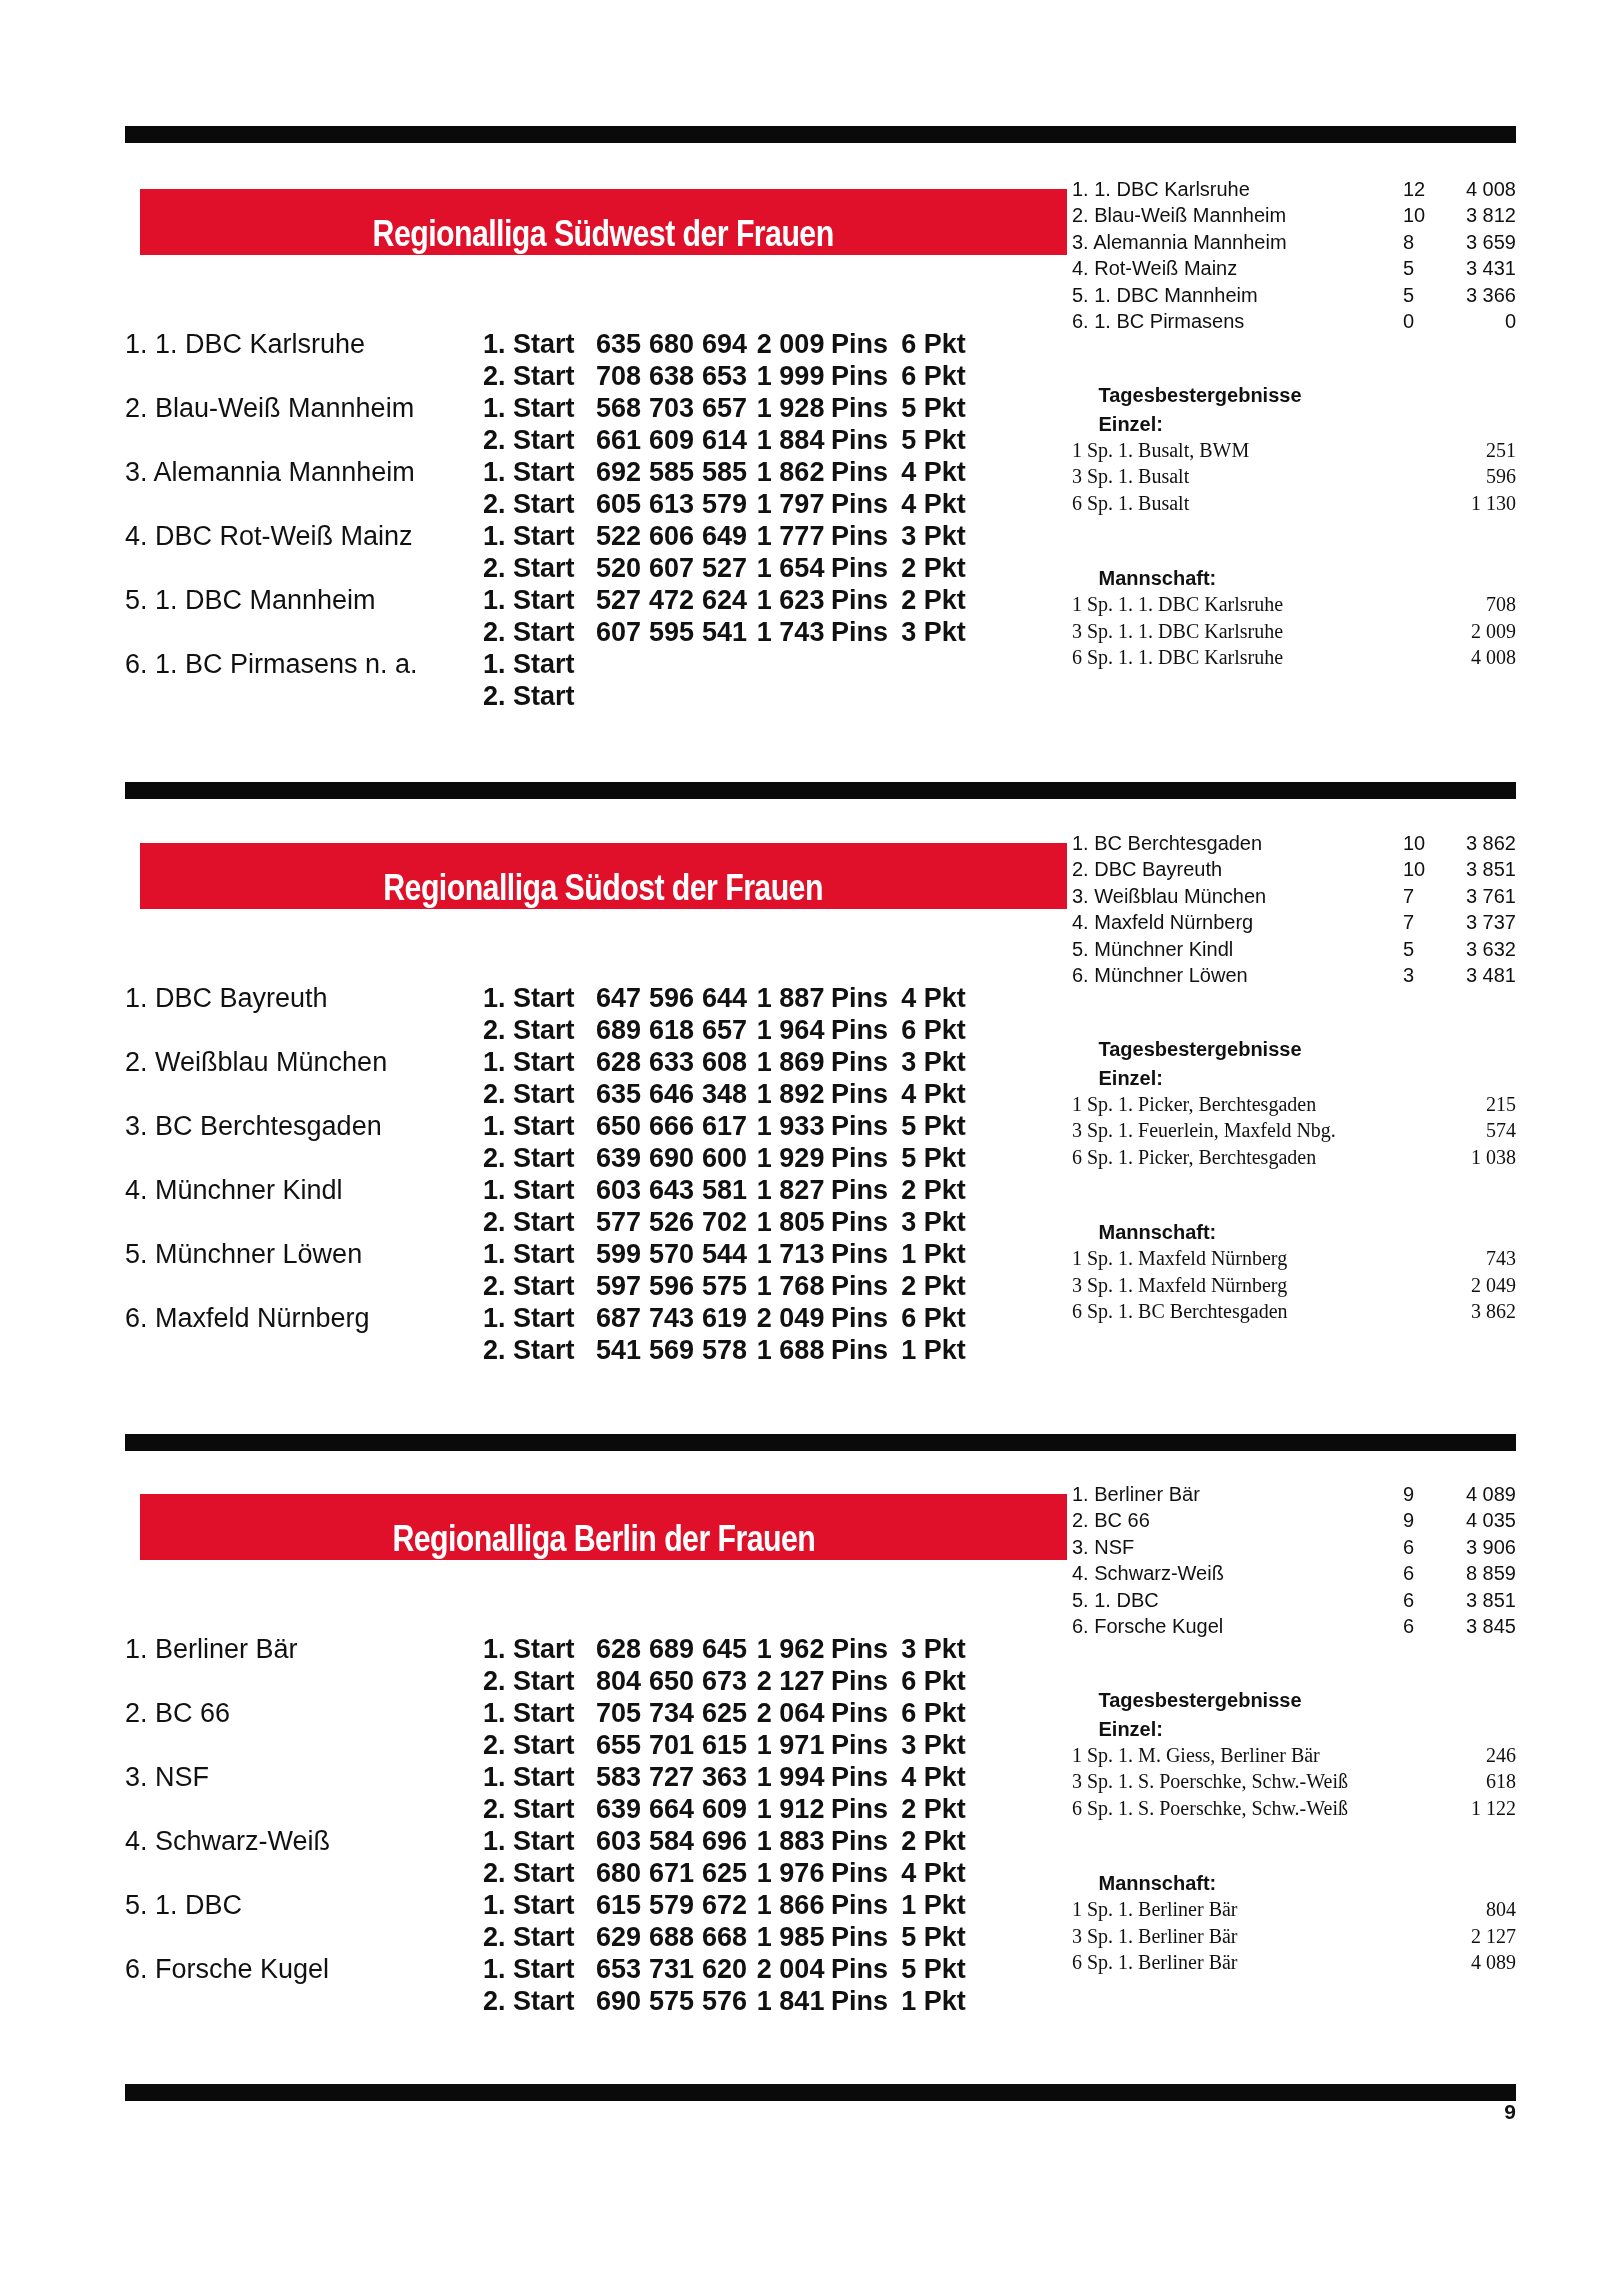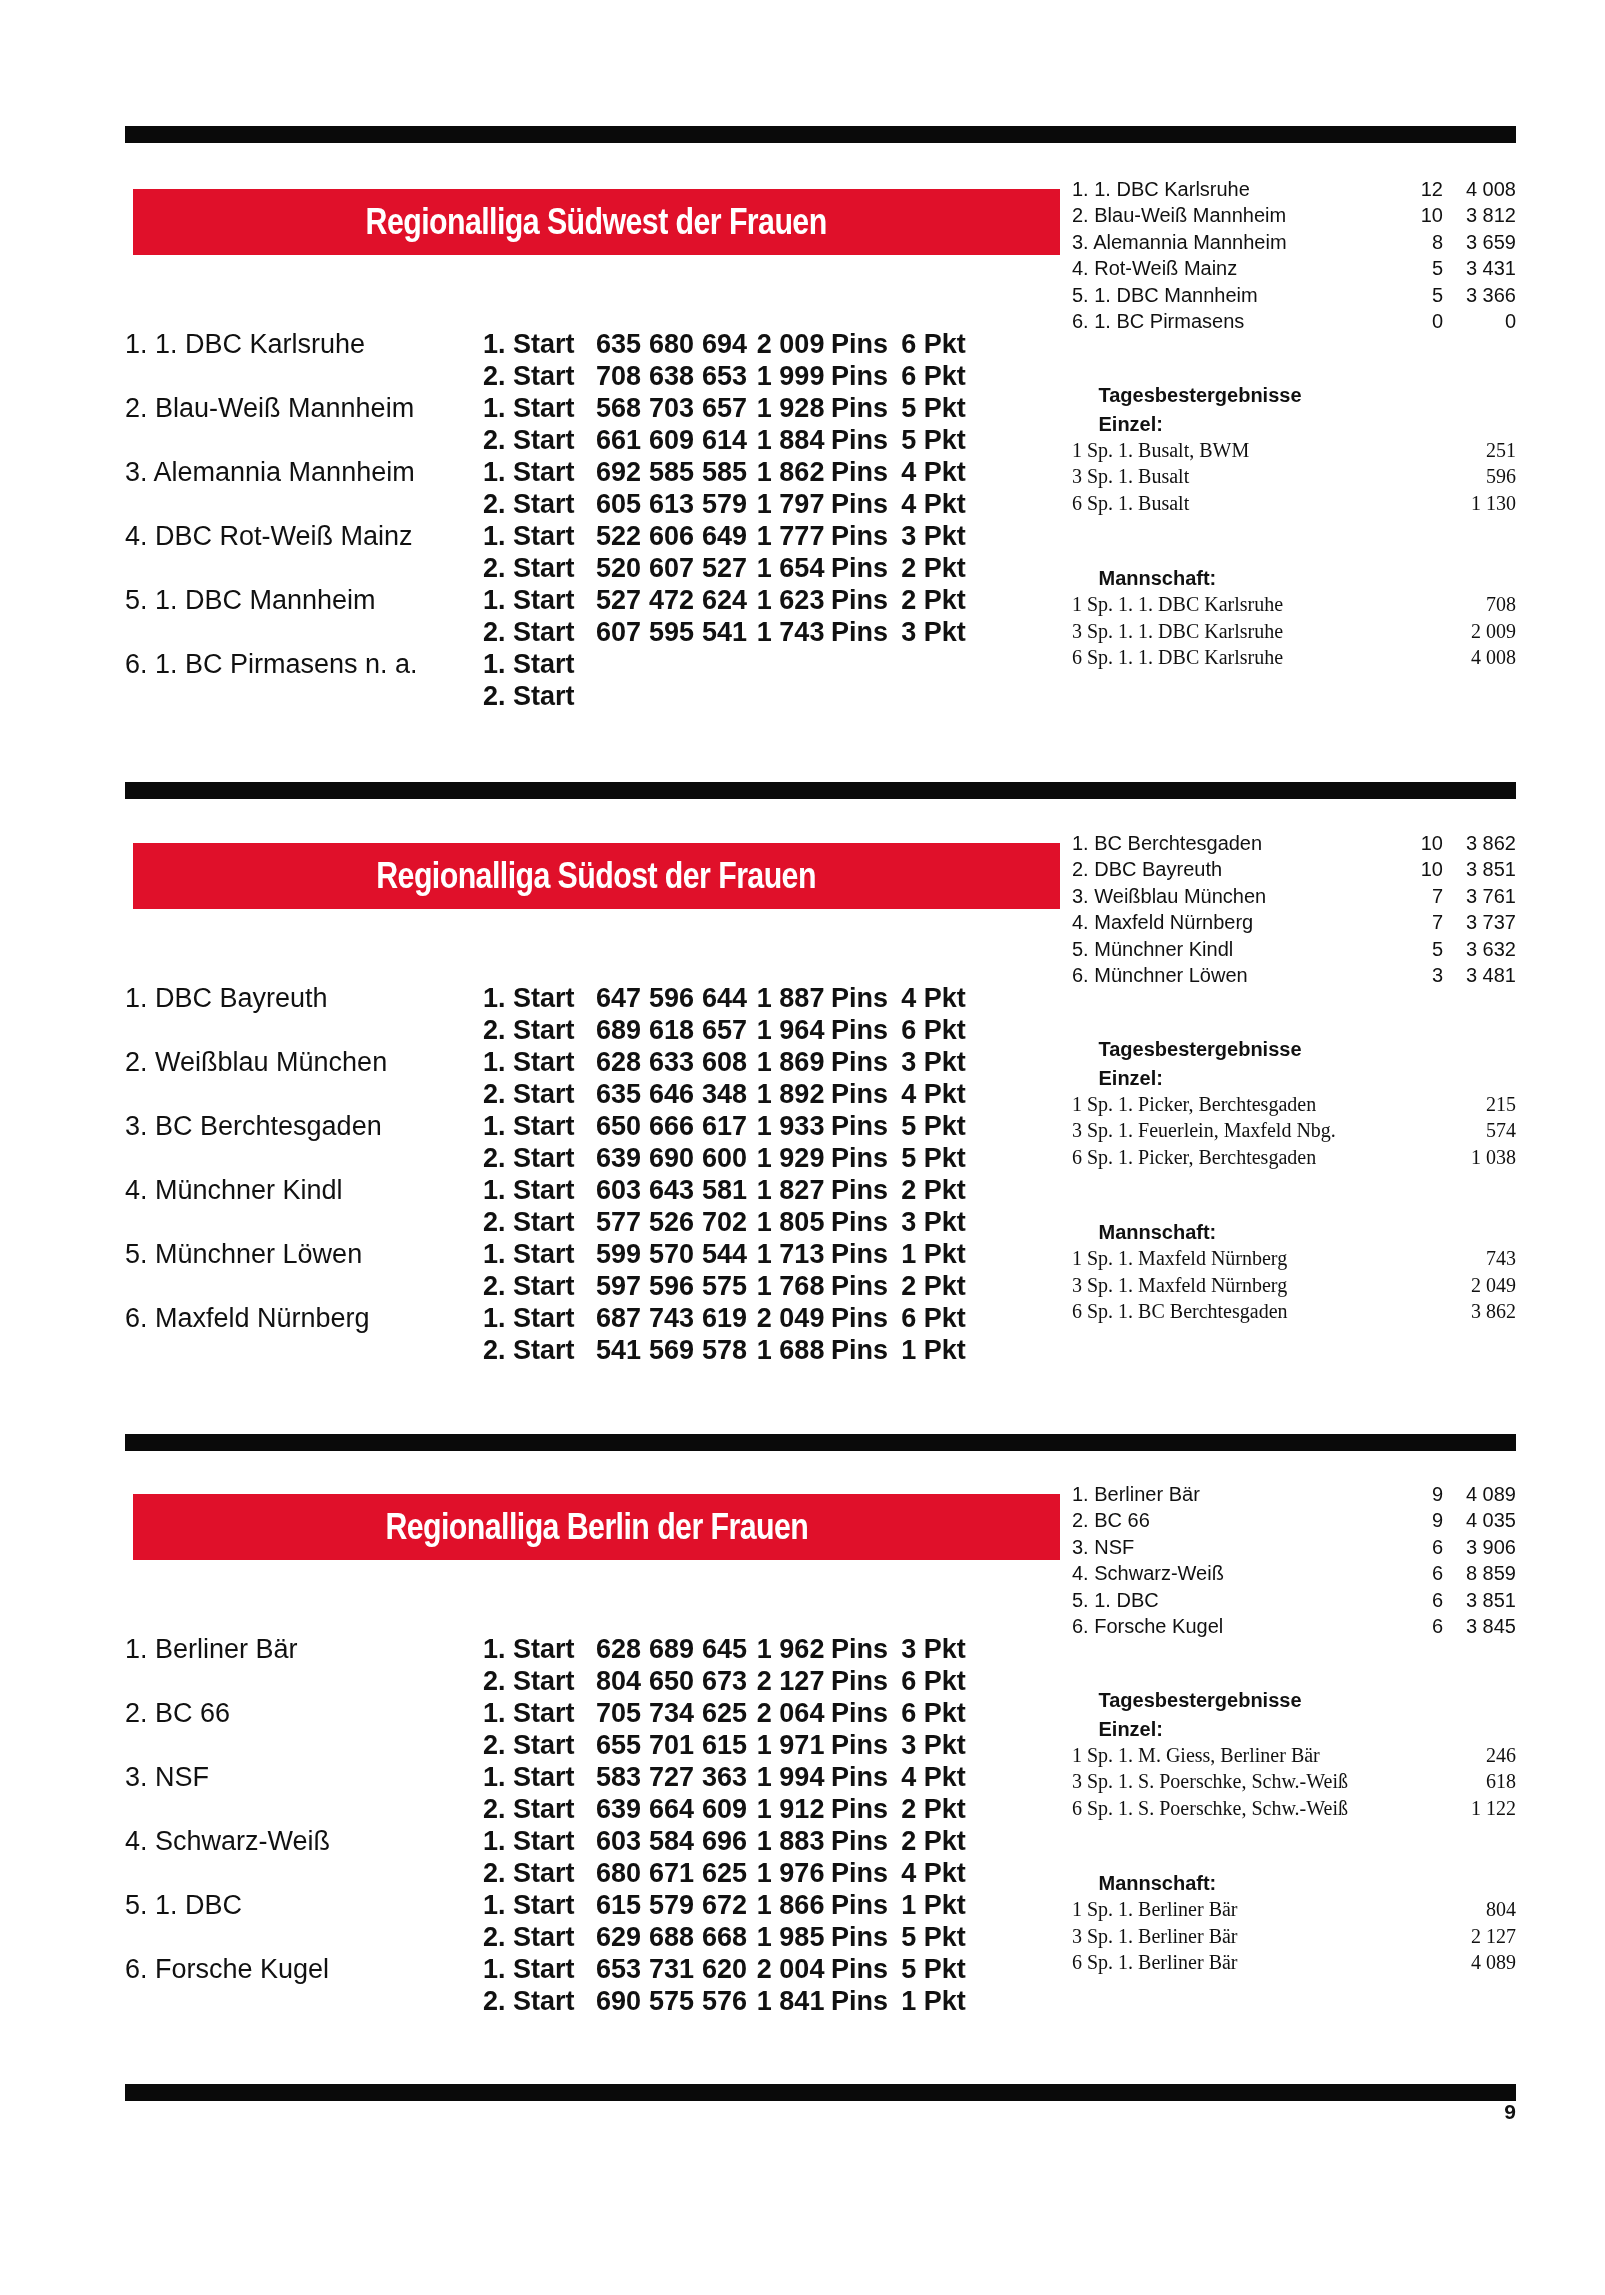--- a/index.html
+++ b/index.html
@@ -1,32 +1,32 @@
 <!DOCTYPE html>
 <html style="font-size:10.6px"><head>
   <meta charset="utf-8">
   <style>
     html, body { margin: 0; padding: 0; background: #ffffff; }
     body { width: 1606px; height: 2295px; position: relative; color: #111; font-family: "Liberation Sans", sans-serif; overflow: hidden; }
     .rule { position: absolute; left: 125px; width: 1391px; height: 17px; background: #0a0a0a; }
     .section { position: absolute; left: 125px; width: 1391px; }
-    .banner { position: absolute; left: 8px; top: 0; width: 927px; height: 66px; background: #e0102a; display: flex; align-items: center; justify-content: center; }
+    .banner { position: absolute; left: 15px; top: 0; width: 927px; height: 66px; background: #e0102a; display: flex; align-items: flex-end; justify-content: center; }
     .banner h2 { margin: 0; color: #fff; font-family: "Liberation Sans", sans-serif; font-weight: bold; font-size: 37px; letter-spacing: -0.7px; transform: scaleX(0.82); transform-origin: center; }
     .results { position: absolute; left: 0; top: 139px; width: 941px; }
     .res-row { display: flex; height: 32px; align-items: center; font-weight: bold; font-size: 27px; transform-origin: left center; }
     .res-team { width: 358px; white-space: nowrap; font-weight: normal; letter-spacing: 0px; }
     .res-start { width: 113px; }
     .res-g { width: 53px; text-align: right; padding-right: 9.3px; box-sizing: border-box; }
     .res-total { width: 76px; text-align: right; padding-right: 6.6px; box-sizing: border-box; }
     .res-pins { width: 66px; }
     .res-pkt { width: 73px; text-align: center; white-space: nowrap; }
     .side { position: absolute; left: 947px; top: -13.2px; width: 444px; font-size: 20px; }
     .stand-row { display: flex; height: 26.5px; align-items: center; }
     .stand-name { flex: 1; white-space: nowrap; }
-    .stand-pts { width: 40px; text-align: right; }
+    .stand-pts { width: 40px; text-align: left; }
     .stand-pins { width: 73px; text-align: right; }
     .tb-title { font-weight: bold; margin-left: 26.5px; margin-top: 46px; height: 29px; line-height: 29px; }
     .tb-sub { font-weight: bold; margin-left: 26.5px; height: 29px; line-height: 29px; }
     .tb-row { display: flex; height: 26.5px; align-items: flex-start; font-family: Liberation Serif, serif; }
     .tb-label { flex: 1; white-space: nowrap; }
     .tb-val { width: 93px; text-align: right; }
     .gap { height: 46px; }
     .page-num { position: absolute; right: 90px; top: 2100px; font-weight: bold; font-size: 21px; }
   </style>
 </head>

